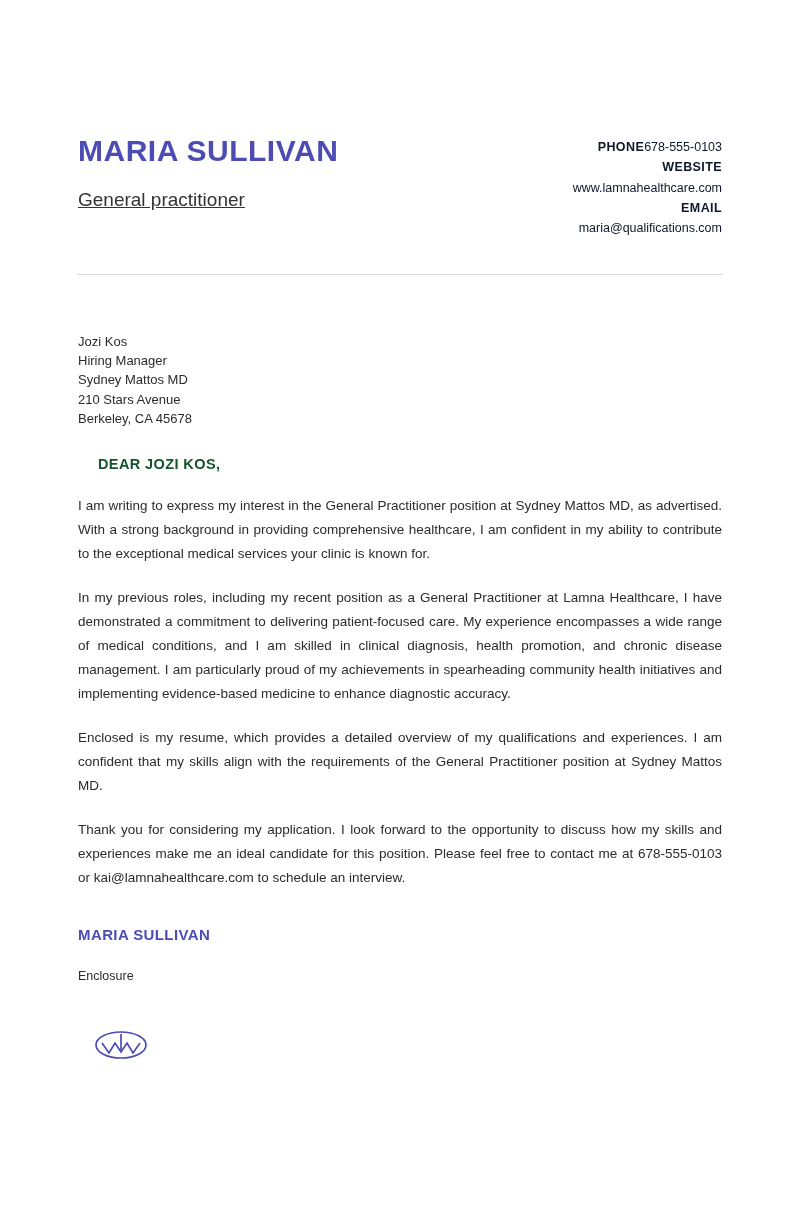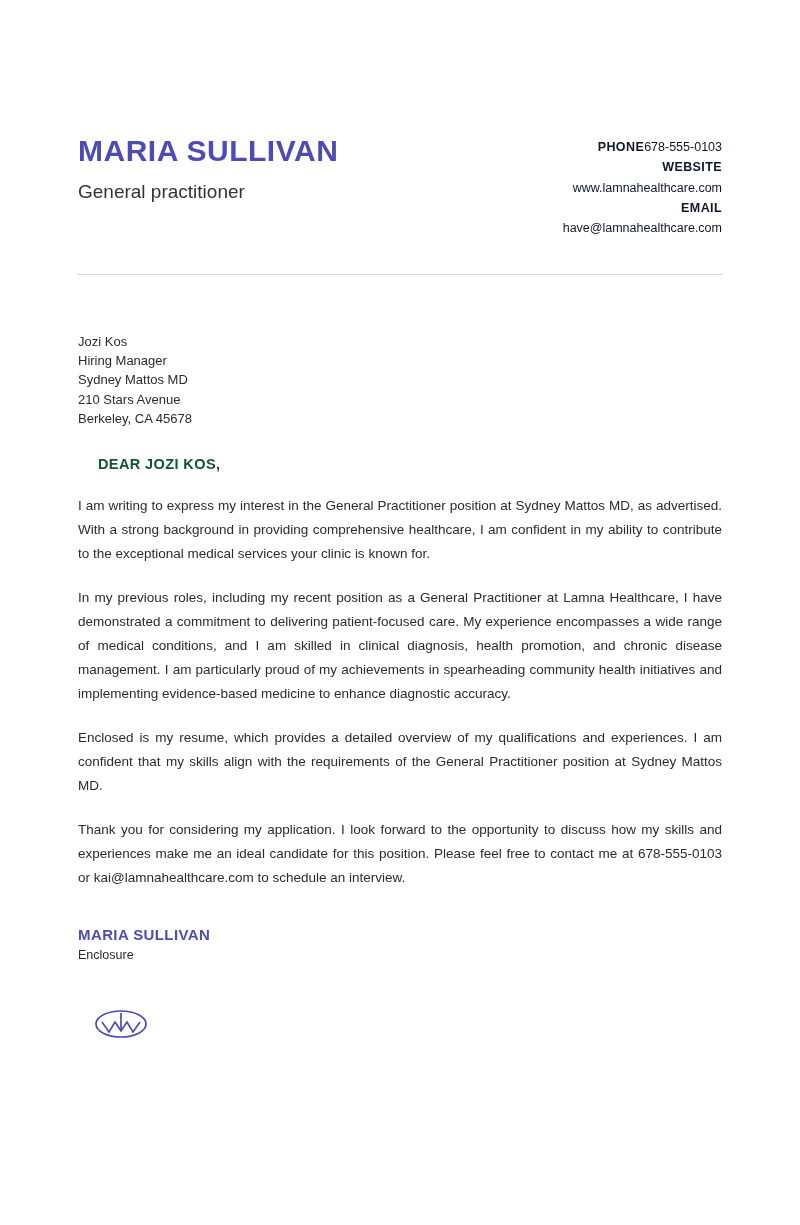--- a/index.html
+++ b/index.html
@@ -39,22 +39,23 @@
     letter-spacing: 0.5px;
     color: #4c4cb4;
     line-height: 1.05;
     margin: 0;
     white-space: nowrap;
   }
   .job-title {
     font-size: 19px;
     font-weight: normal;
     color: #333333;
-    margin-top: 14px;
+    margin-top: 22px;
     line-height: 1.2;
+    text-decoration: underline;
   }
   .contact {
     text-align: right;
     font-size: 12.5px;
     color: #0f172a;
     line-height: 1.62;
     padding-top: 4px;
     min-width: 220px;
   }
   .contact .lbl {
@@ -107,21 +108,21 @@
 
   
   .signature-name {
     margin-top: 36px;
     font-size: 15px;
     font-weight: bold;
     letter-spacing: 0.4px;
     color: #4c4cb4;
   }
   .enclosure {
-    margin-top: 5px;
+    margin-top: 26px;
     font-size: 12.5px;
     color: #2b2b2b;
   }
 
   
   .emblem {
     margin-top: 42px;
     margin-left: 15px;
     width: 56px;
     height: 40px;
@@ -137,21 +138,21 @@
     <div class="identity">
       <div class="name-main">MARIA SULLIVAN</div>
       <div class="job-title">General practitioner</div>
     </div>
 
     <div class="contact">
       <div class="row"><span class="lbl">PHONE</span><span>678-555-0103</span></div>
       <div class="row lbl">WEBSITE</div>
       <div class="row">www.lamnahealthcare.com</div>
       <div class="row lbl">EMAIL</div>
-      <div class="row">have@lamnahealthcare.com</div>
+      <div class="row">maria@qualifications.com</div>
     </div>
 
   </div>
 
   <hr class="divider">
 
   <div class="recipient">
     <div>Jozi Kos</div>
     <div>Hiring Manager</div>
     <div>Sydney Mattos MD</div>

